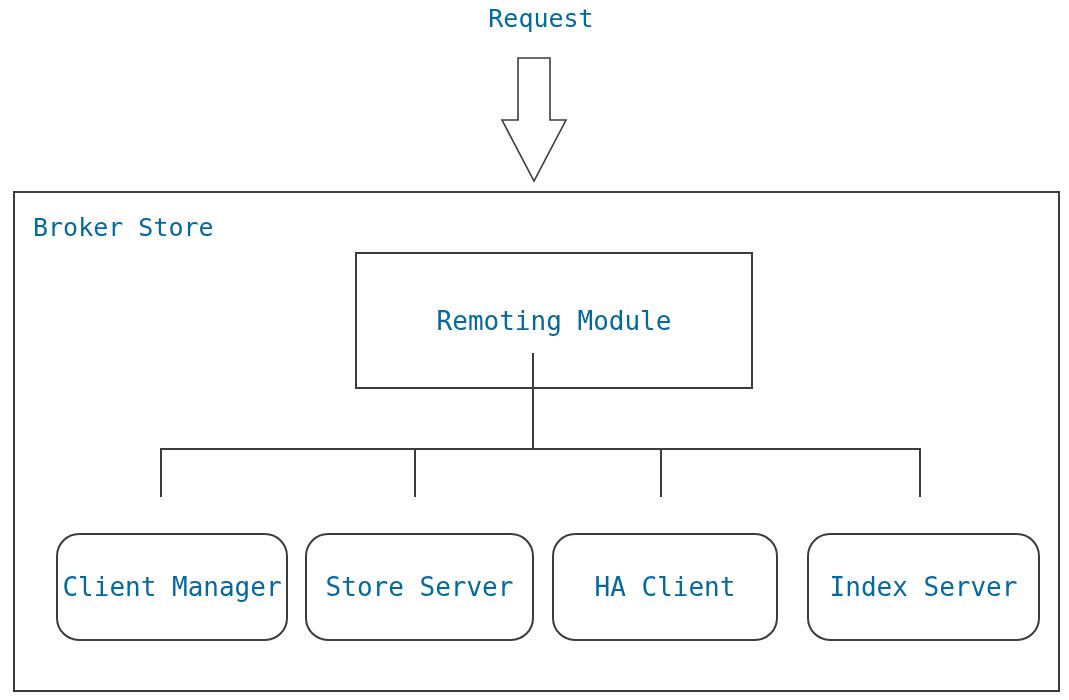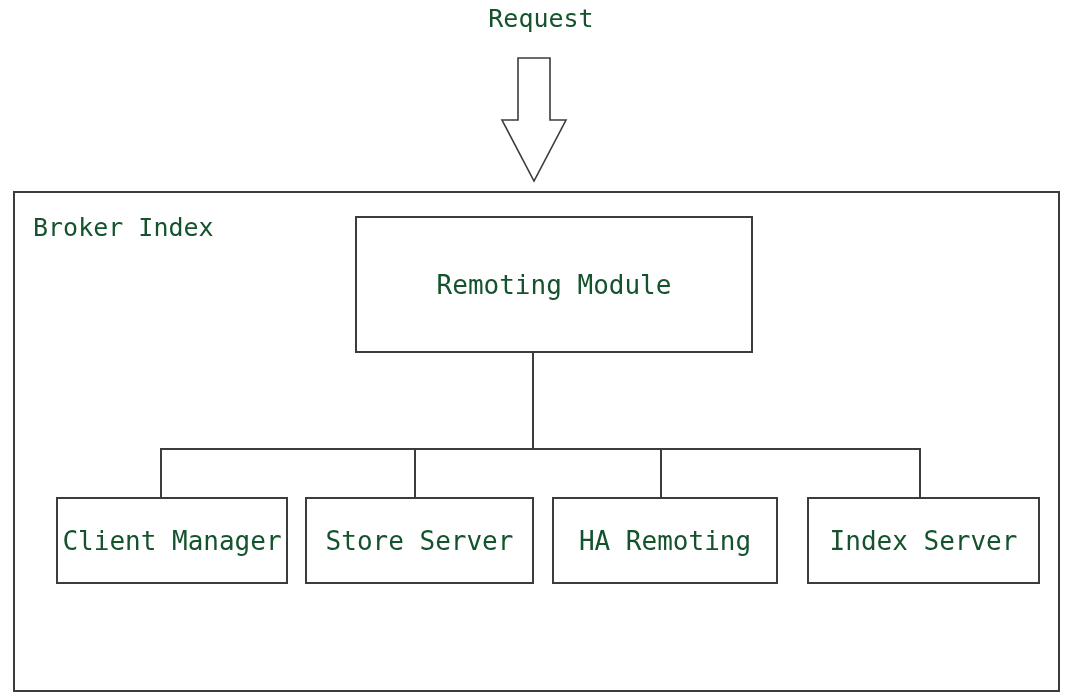--- a/index.html
+++ b/index.html
@@ -10,21 +10,21 @@
   .stage {
     position: relative;
     width: 1069px;
     height: 700px;
     background: #ffffff;
     font-family: "DejaVu Sans Mono", "Liberation Mono", monospace;
     color: #000000;
     overflow: hidden;
   }
   .label {
-    color: #14532d;
+    color: #0369a1;
     white-space: nowrap;
   }
   .request-label {
     position: absolute;
     left: 430px;
     top: 4px;
     width: 222px;
     text-align: center;
     font-size: 25px;
     line-height: 30px;
@@ -54,28 +54,29 @@
   }
   .node-box {
     position: absolute;
     border: 2px solid #3c3c3c;
     background: #ffffff;
     display: flex;
     align-items: center;
     justify-content: center;
     font-size: 26px;
     box-sizing: border-box;
+    margin-top: 36px;
   }
   .remoting-box {
     left: 355px;
     top: 216px;
     width: 398px;
     height: 137px;
   }
-  .child-box { top: 497px; height: 87px; }
+  .child-box { top: 497px; height: 108px; border-radius: 23px; }
   .child-1 { left: 56px;  width: 232px; }
   .child-2 { left: 305px; width: 229px; }
   .child-3 { left: 552px; width: 226px; }
   .child-4 { left: 807px; width: 233px; }
   .line {
     position: absolute;
     background: #3c3c3c;
   }
   .v-line { width: 2px; }
   .h-line { height: 2px; }
@@ -92,21 +93,21 @@
 
 <div class="stage">
 
   <div class="label request-label">Request</div>
 
   <svg class="down-arrow" viewBox="0 0 68 128">
     <polygon points="18,2 50,2 50,64 66,64 34,125 2,64 18,64" fill="#ffffff" stroke="#3c3c3c" stroke-width="1.6"></polygon>
   </svg>
 
   <div class="outer-box"></div>
-  <div class="label outer-box-title">Broker Index</div>
+  <div class="label outer-box-title">Broker Store</div>
 
   <div class="node-box remoting-box">
     <span class="label">Remoting Module</span>
   </div>
 
   <div class="line v-line trunk-line"></div>
   <div class="line h-line branch-line"></div>
   <div class="line v-line stub-line stub-1"></div>
   <div class="line v-line stub-line stub-2"></div>
   <div class="line v-line stub-line stub-3"></div>
@@ -114,20 +115,20 @@
 
   <div class="node-box child-box child-1">
     <span class="label">Client Manager</span>
   </div>
 
   <div class="node-box child-box child-2">
     <span class="label">Store Server</span>
   </div>
 
   <div class="node-box child-box child-3">
-    <span class="label">HA Remoting</span>
+    <span class="label">HA Client</span>
   </div>
 
   <div class="node-box child-box child-4">
     <span class="label">Index Server</span>
   </div>
 
 </div>
 
 </body></html>

